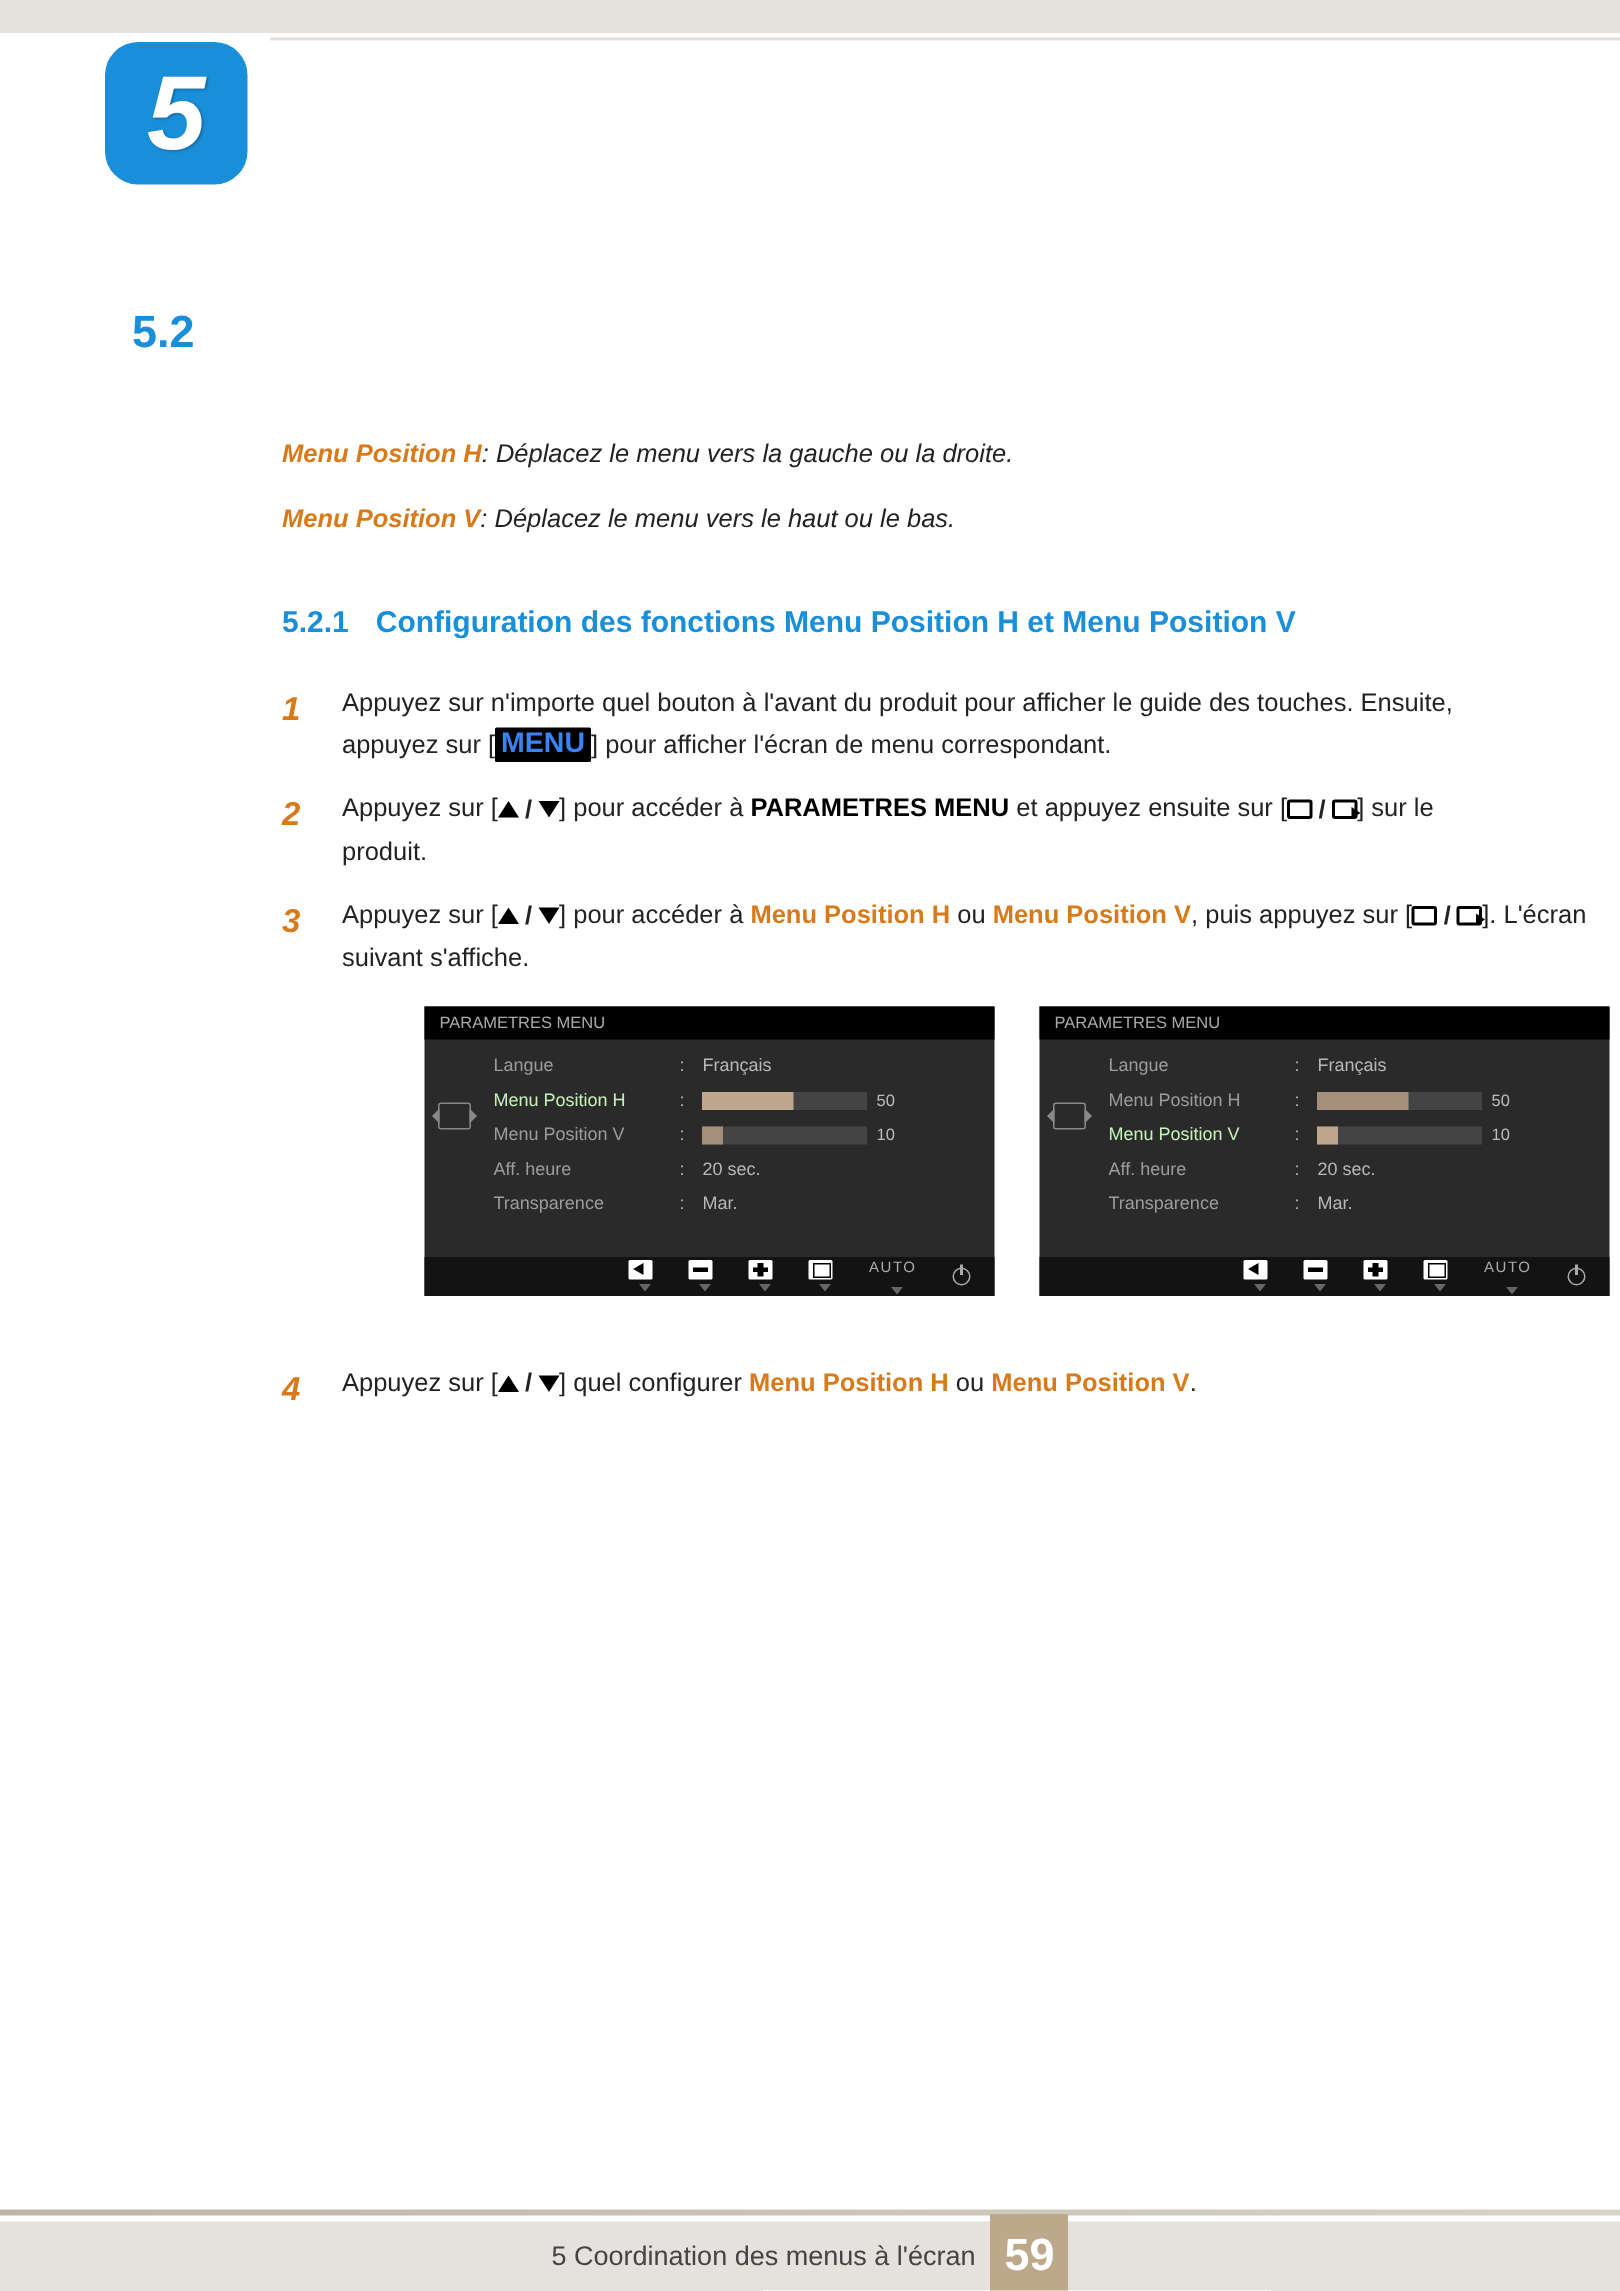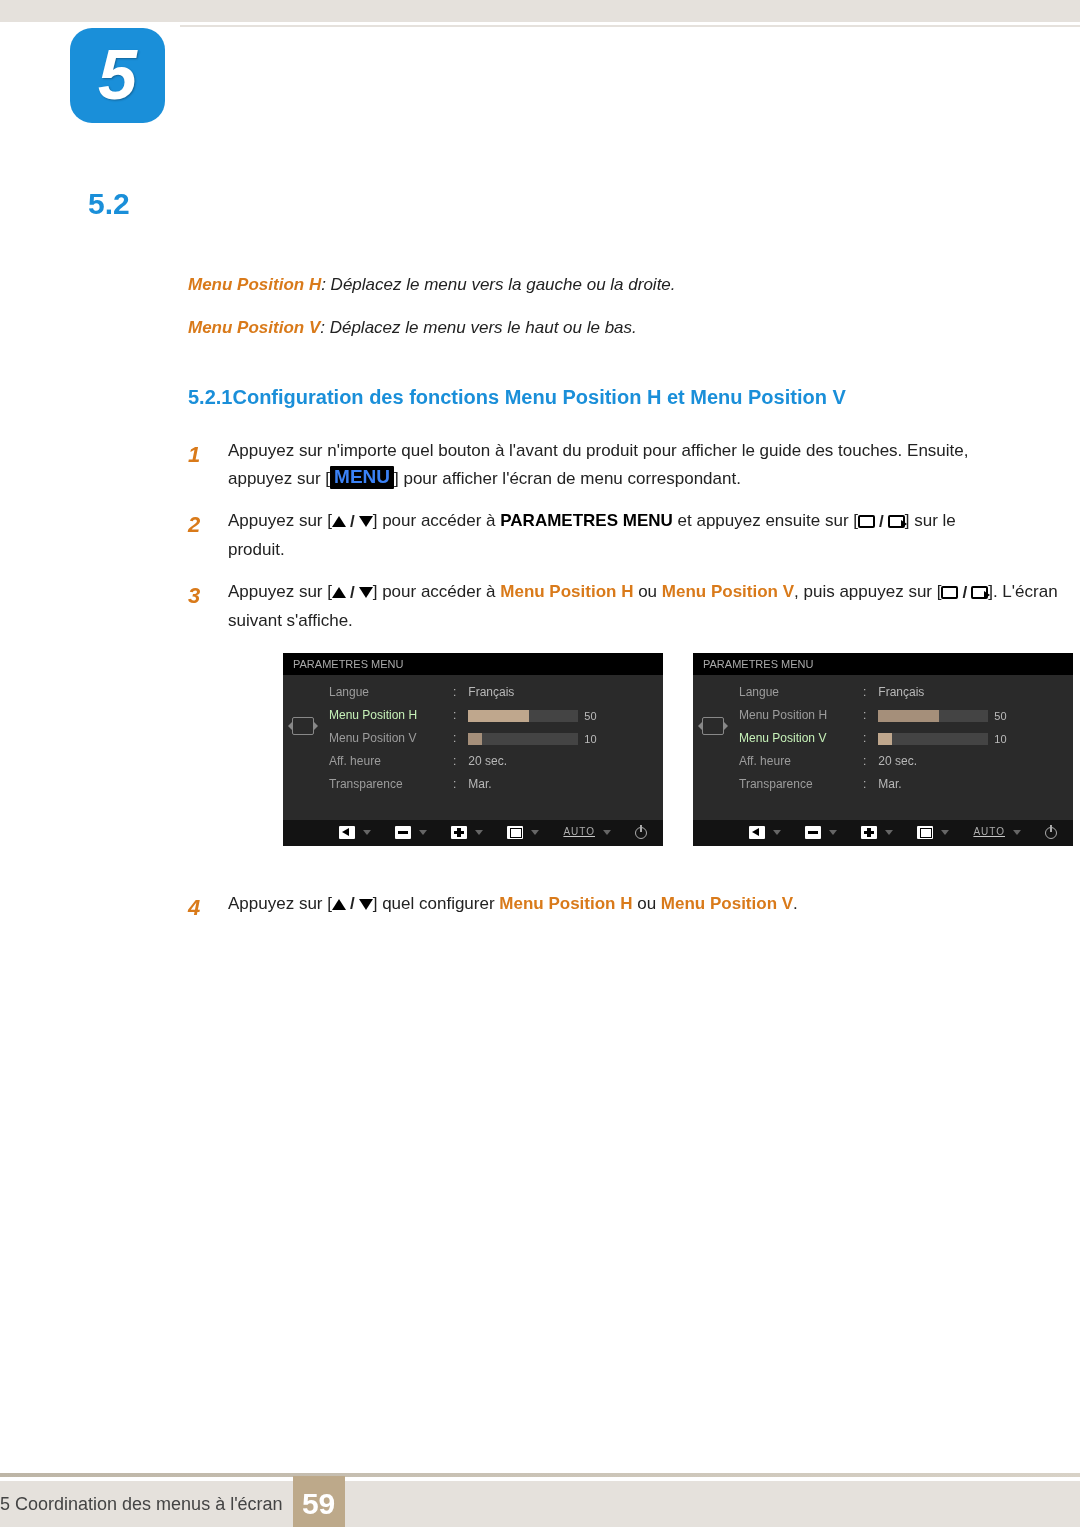--- a/index.html
+++ b/index.html
@@ -45,21 +45,21 @@
   .header-divider {
     position: absolute;
     top: 25px;
     left: 180px;
     right: 0;
     height: 2px;
     background: #e5e1dc;
   }
   .content {
     padding: 0 88px 0 88px;
-    margin-top: 62px;
+    margin-top: 80px;
   }
   .h2block {
     display: flex;
     gap: 28px;
     margin-bottom: 50px;
   }
   .h2num {
     color: #1a8fd9;
     font-size: 30px;
     font-weight: bold;
@@ -74,20 +74,21 @@
     font-size: 17px;
     line-height: 1.6;
     margin-bottom: 45px;
     font-style: italic;
   }
   .defs p { margin-bottom: 16px; }
   .orange { color: #d97a1a; font-weight: bold; }
   .black { color: #000; font-weight: bold; }
   .h3block {
     display: flex;
+    gap: 18px;
     color: #1a8fd9;
     font-weight: bold;
     margin-left: 100px;
     font-size: 20px;
     margin-bottom: 28px;
   }
   .steps {
     margin-left: 100px;
     font-size: 17px;
     line-height: 1.65;
@@ -246,28 +247,28 @@
   }
   .osd .auto{ font-size:10px; color:#aaa; letter-spacing:1px;}
   .osd .pwr{
     width:12px;height:12px;border:1.6px solid #aaa;border-radius:50%;position:relative;
   }
   .osd .pwr::after{content:"";position:absolute;left:4px;top:-3px;width:2px;height:7px;background:#aaa;}
   .osd .smalltri{
     width:0;height:0;border-left:4px solid transparent;border-right:4px solid transparent;border-top:5px solid #666;
     margin:0 0 0 5px;
   }
-  .osd .btncol{display:flex;flex-direction:row;align-items:center;gap:3px;text-decoration:underline;}
+  .osd .btncol{display:flex;flex-direction:column;align-items:center;gap:3px;}
 
   .footer {
     position:absolute; left:0; right:0; bottom:0;
     height:46px;
     background:#e5e1dc;
     display:flex;
-    justify-content:flex-start;
+    justify-content:center;
     align-items:center;
     padding-right:0;
   }
   .footer .ftext{
     color:#444;font-size:18px;margin-right:10px;
   }
   .footer .fpage{
     width:52px;height:57px;background:#bda98a;color:#fff;font-size:30px;font-weight:bold;
     display:flex;align-items:center;justify-content:center;margin-right:0;
   }

